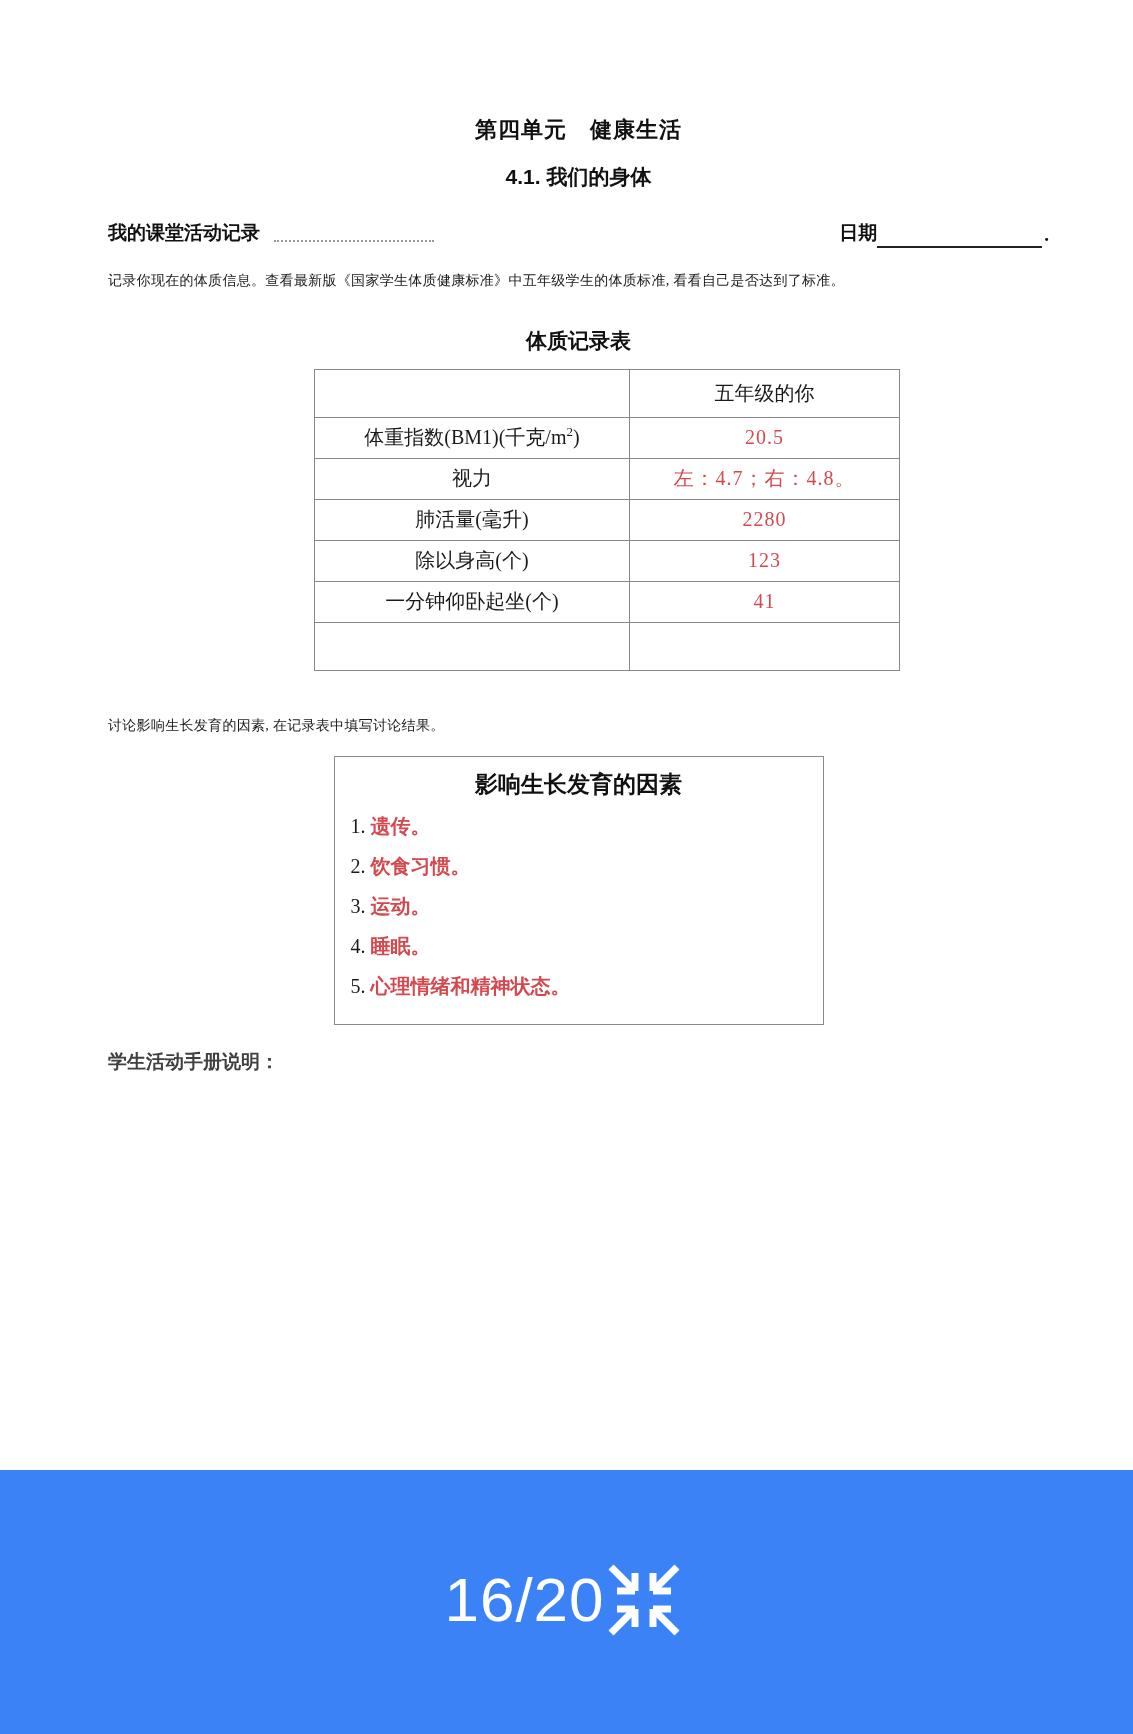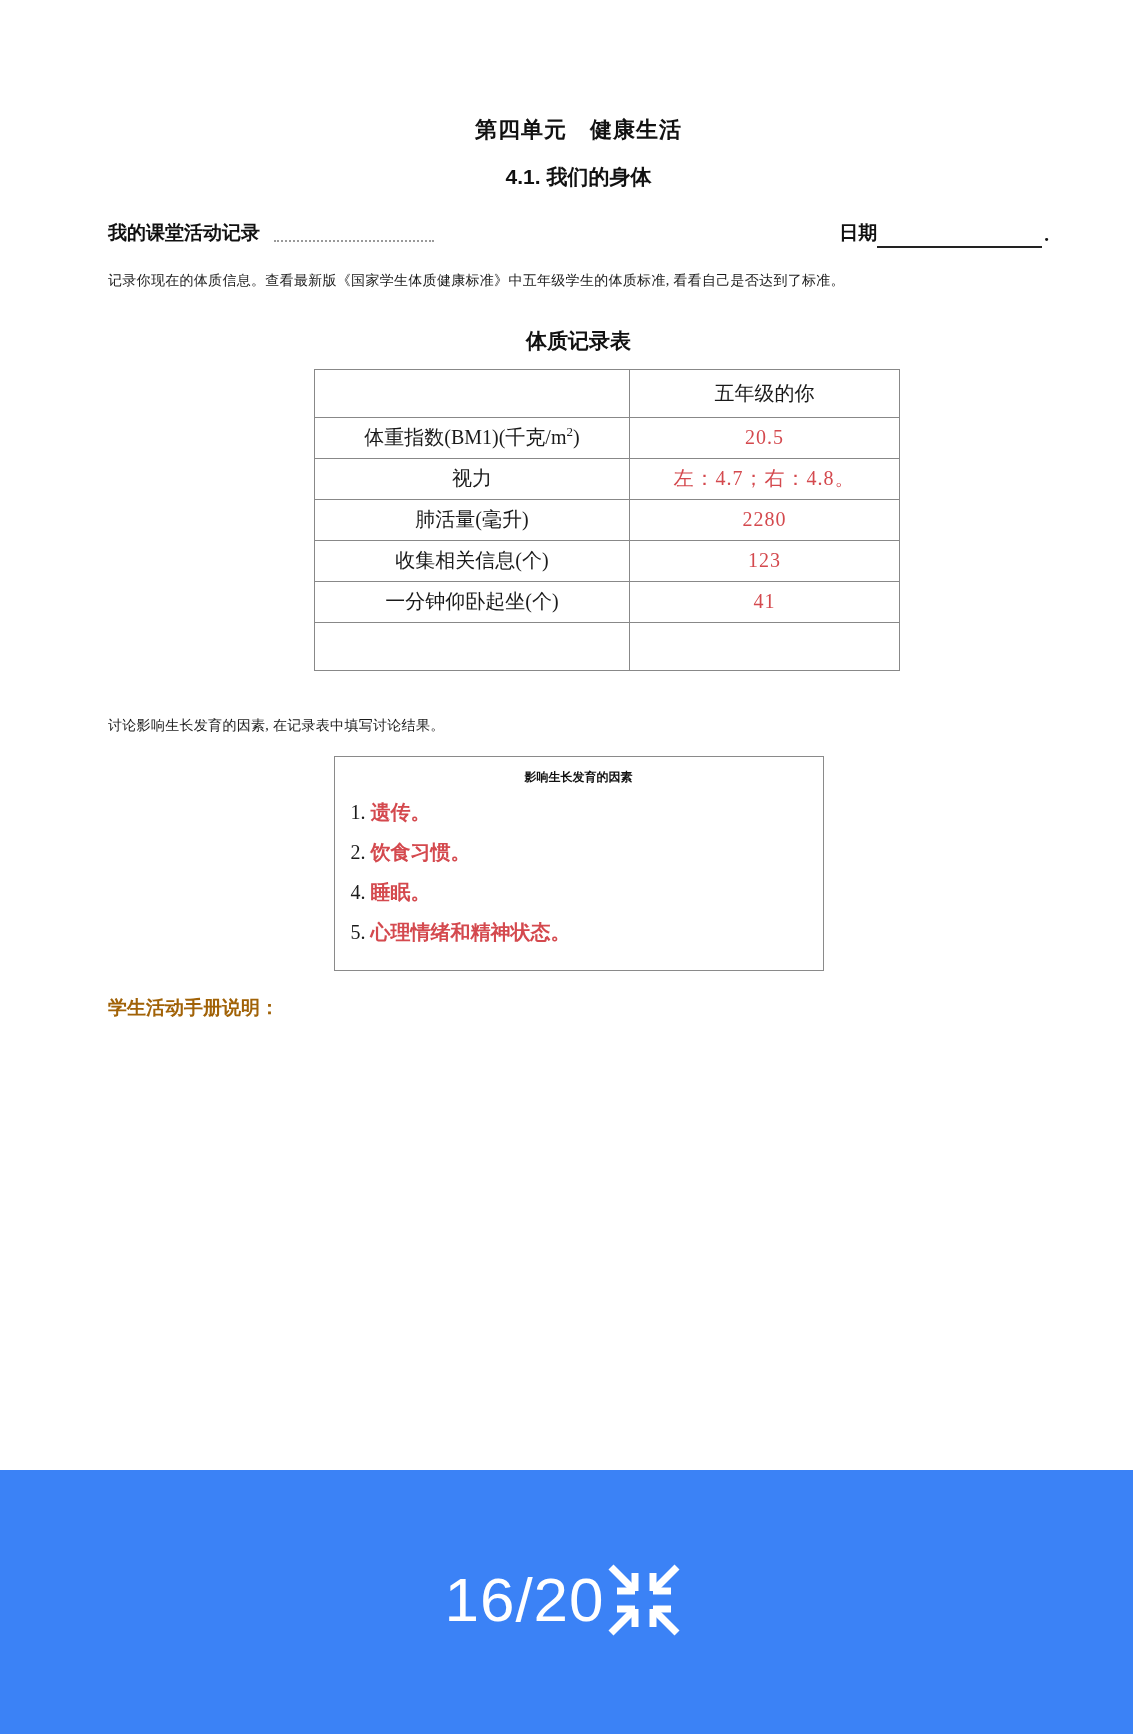--- a/index.html
+++ b/index.html
@@ -155,41 +155,41 @@
     width: 490px;
     margin: 10px auto 0 auto;
     border: 1px solid #8a8a8a;
     padding: 12px 0 18px 0;
     background: #fff;
   }
   .factors-title {
     text-align: center;
     font-family: "Liberation Sans", "DejaVu Sans", sans-serif;
     font-weight: bold;
-    font-size: 12px;
+    font-size: 23px;
     color: #111;
     margin-bottom: 6px;
   }
   .factor-item {
     font-family: "Liberation Serif", "DejaVu Serif", serif;
     font-size: 20px;
     line-height: 40px;
     color: #1a1a1a;
     padding-left: 16px;
     white-space: nowrap;
   }
   .factor-num { color: #1a1a1a; }
   .factor-text { color: #d4494e; font-weight: bold; }
 
   
   .manual-heading {
     font-family: "Liberation Sans", "DejaVu Sans", sans-serif;
     font-weight: bold;
     font-size: 19px;
-    color: #a16207;
+    color: #404040;
     margin-top: 24px;
   }
   .manual-body {
     font-family: "Liberation Serif", "DejaVu Serif", serif;
     font-size: 21px;
     color: #1a1a1a;
     line-height: 41px;
     letter-spacing: 0.2px;
     margin-top: 8px;
     text-align: justify;
@@ -261,21 +261,21 @@
         </tr>
         <tr>
           <td class="col-label">视力</td>
           <td class="col-value answer">左：4.7；右：4.8。</td>
         </tr>
         <tr>
           <td class="col-label">肺活量(毫升)</td>
           <td class="col-value answer">2280</td>
         </tr>
         <tr>
-          <td class="col-label">收集相关信息(个)</td>
+          <td class="col-label">除以身高(个)</td>
           <td class="col-value answer">123</td>
         </tr>
         <tr>
           <td class="col-label">一分钟仰卧起坐(个)</td>
           <td class="col-value answer">41</td>
         </tr>
         <tr class="empty-row">
           <td class="col-label"></td>
           <td class="col-value answer"></td>
         </tr>
@@ -287,20 +287,24 @@
 
   <div class="factors-box">
     <div class="factors-title">影响生长发育的因素</div>
     <div class="factor-item">
       <span class="factor-num">1.</span>
       <span class="factor-text">遗传。</span>
     </div>
     <div class="factor-item">
       <span class="factor-num">2.</span>
       <span class="factor-text">饮食习惯。</span>
+    </div>
+    <div class="factor-item">
+      <span class="factor-num">3.</span>
+      <span class="factor-text">运动。</span>
     </div>
     <div class="factor-item">
       <span class="factor-num">4.</span>
       <span class="factor-text">睡眠。</span>
     </div>
     <div class="factor-item">
       <span class="factor-num">5.</span>
       <span class="factor-text">心理情绪和精神状态。</span>
     </div>
   </div>

